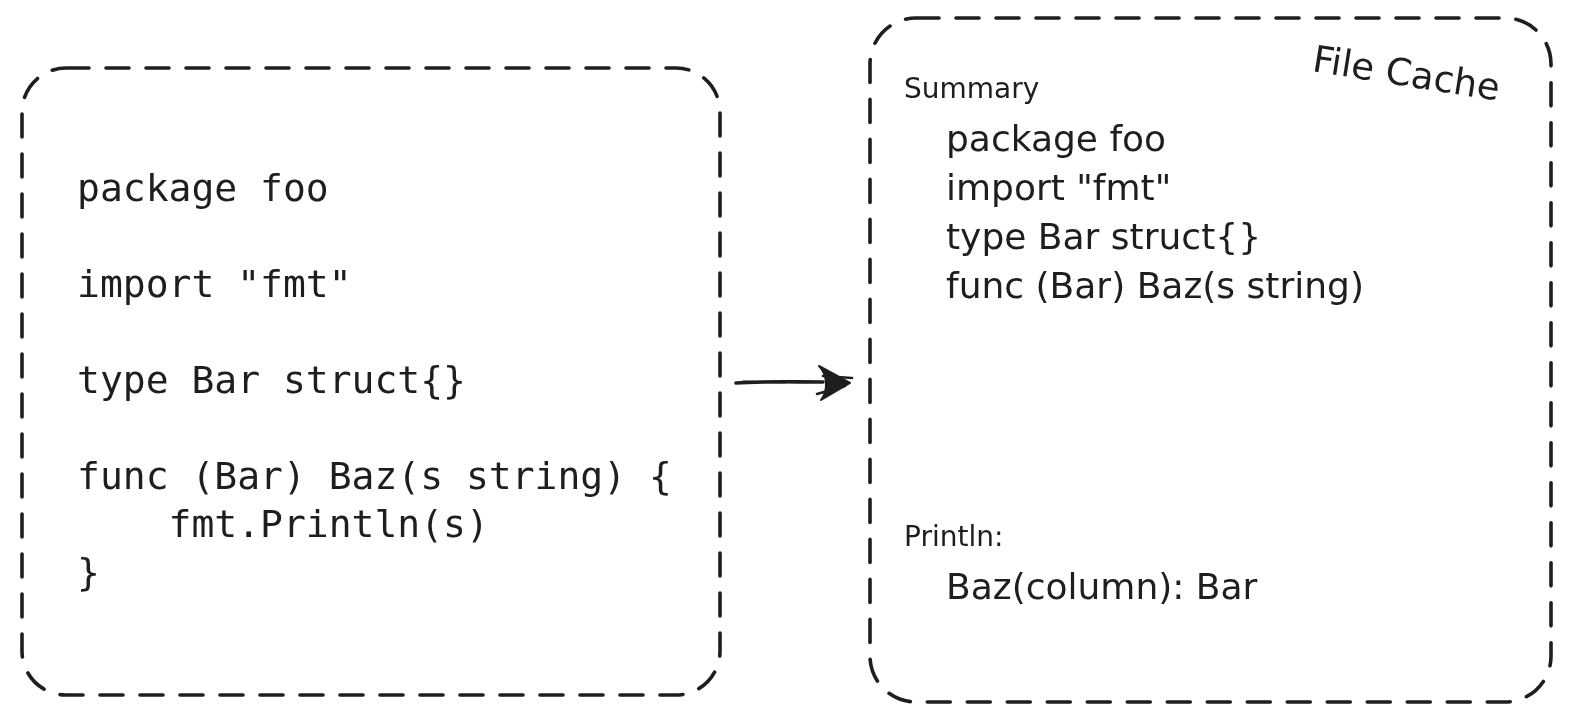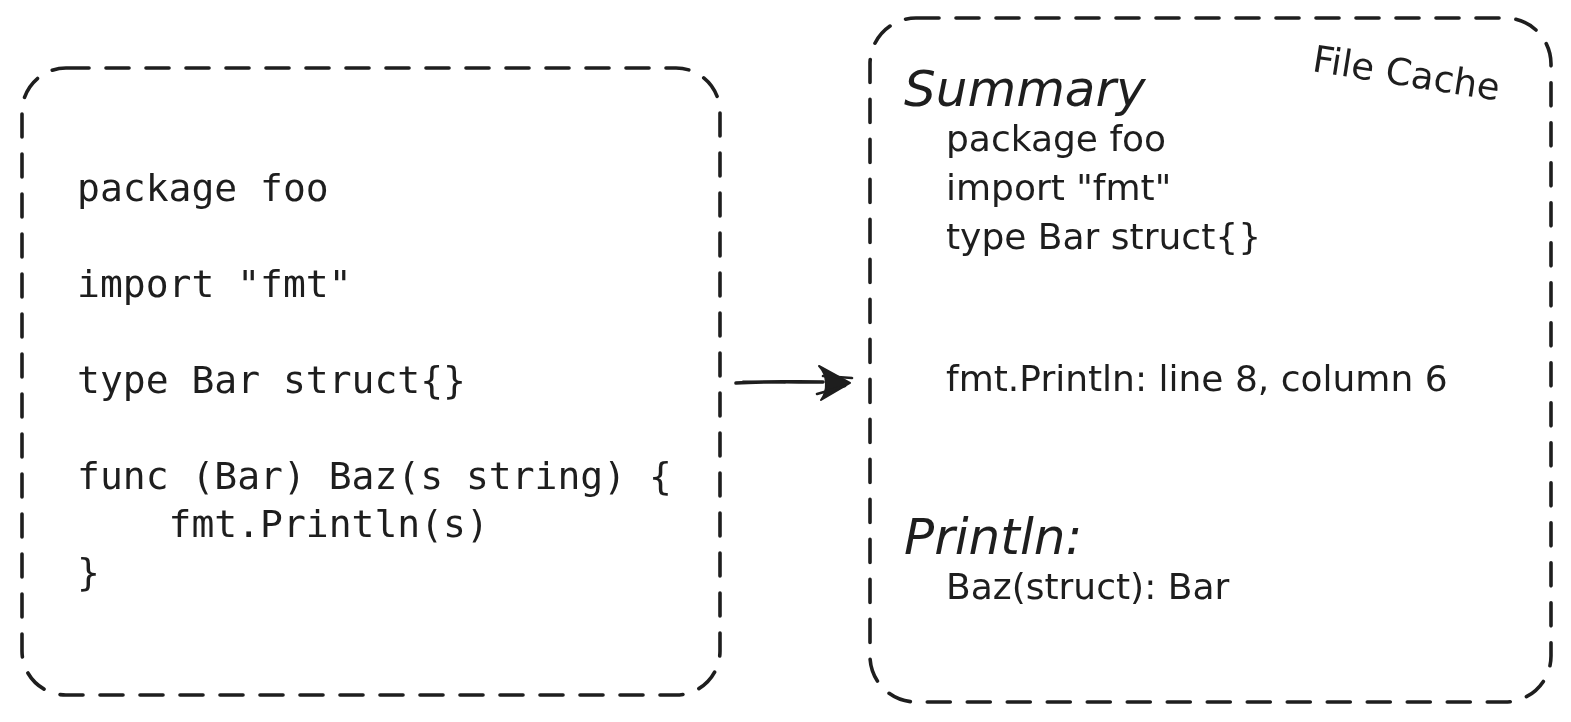--- a/index.html
+++ b/index.html
@@ -39,24 +39,23 @@
     font-size: 37px;
     transform: rotate(9deg);
     transform-origin: center;
     white-space: nowrap;
   }
   .section { position: absolute; left: 36px; right: 20px; }
   .section-summary    { top: 48px; }
   .section-references { top: 338px; }
   .section-methods    { top: 496px; }
   .section-title {
-    font-size: 50px;
+    font-size: 28px;
     line-height: 50px;
     white-space: nowrap;
-    font-style: italic;
   }
   .section-items { margin: 0; padding: 0 0 0 42px; list-style: none; }
   .section-items li {
     font-size: 36px;
     line-height: 49px;
     white-space: nowrap;
   }
 
   
   .flow-arrow { position: absolute; left: 733px; top: 356px; width: 122px; height: 52px; }
@@ -97,30 +96,28 @@
     </svg>
 
     <div class="hand cache-label">File Cache</div>
 
     <div class="section section-summary">
       <div class="hand section-title">Summary</div>
       <ul class="section-items">
         <li class="hand">package foo</li>
         <li class="hand">import "fmt"</li>
         <li class="hand">type Bar struct{}</li>
+        <li class="hand">func (Bar) Baz(s string)</li>
       </ul>
     </div>
 
     <div class="section section-references">
-      <ul class="section-items">
-        <li class="hand">fmt.Println: line 8, column 6</li>
-      </ul>
     </div>
 
     <div class="section section-methods">
       <div class="hand section-title">Println:</div>
       <ul class="section-items">
-        <li class="hand">Baz(struct): Bar</li>
+        <li class="hand">Baz(column): Bar</li>
       </ul>
     </div>
   </div>
 
 </div>
 
 </body></html>

